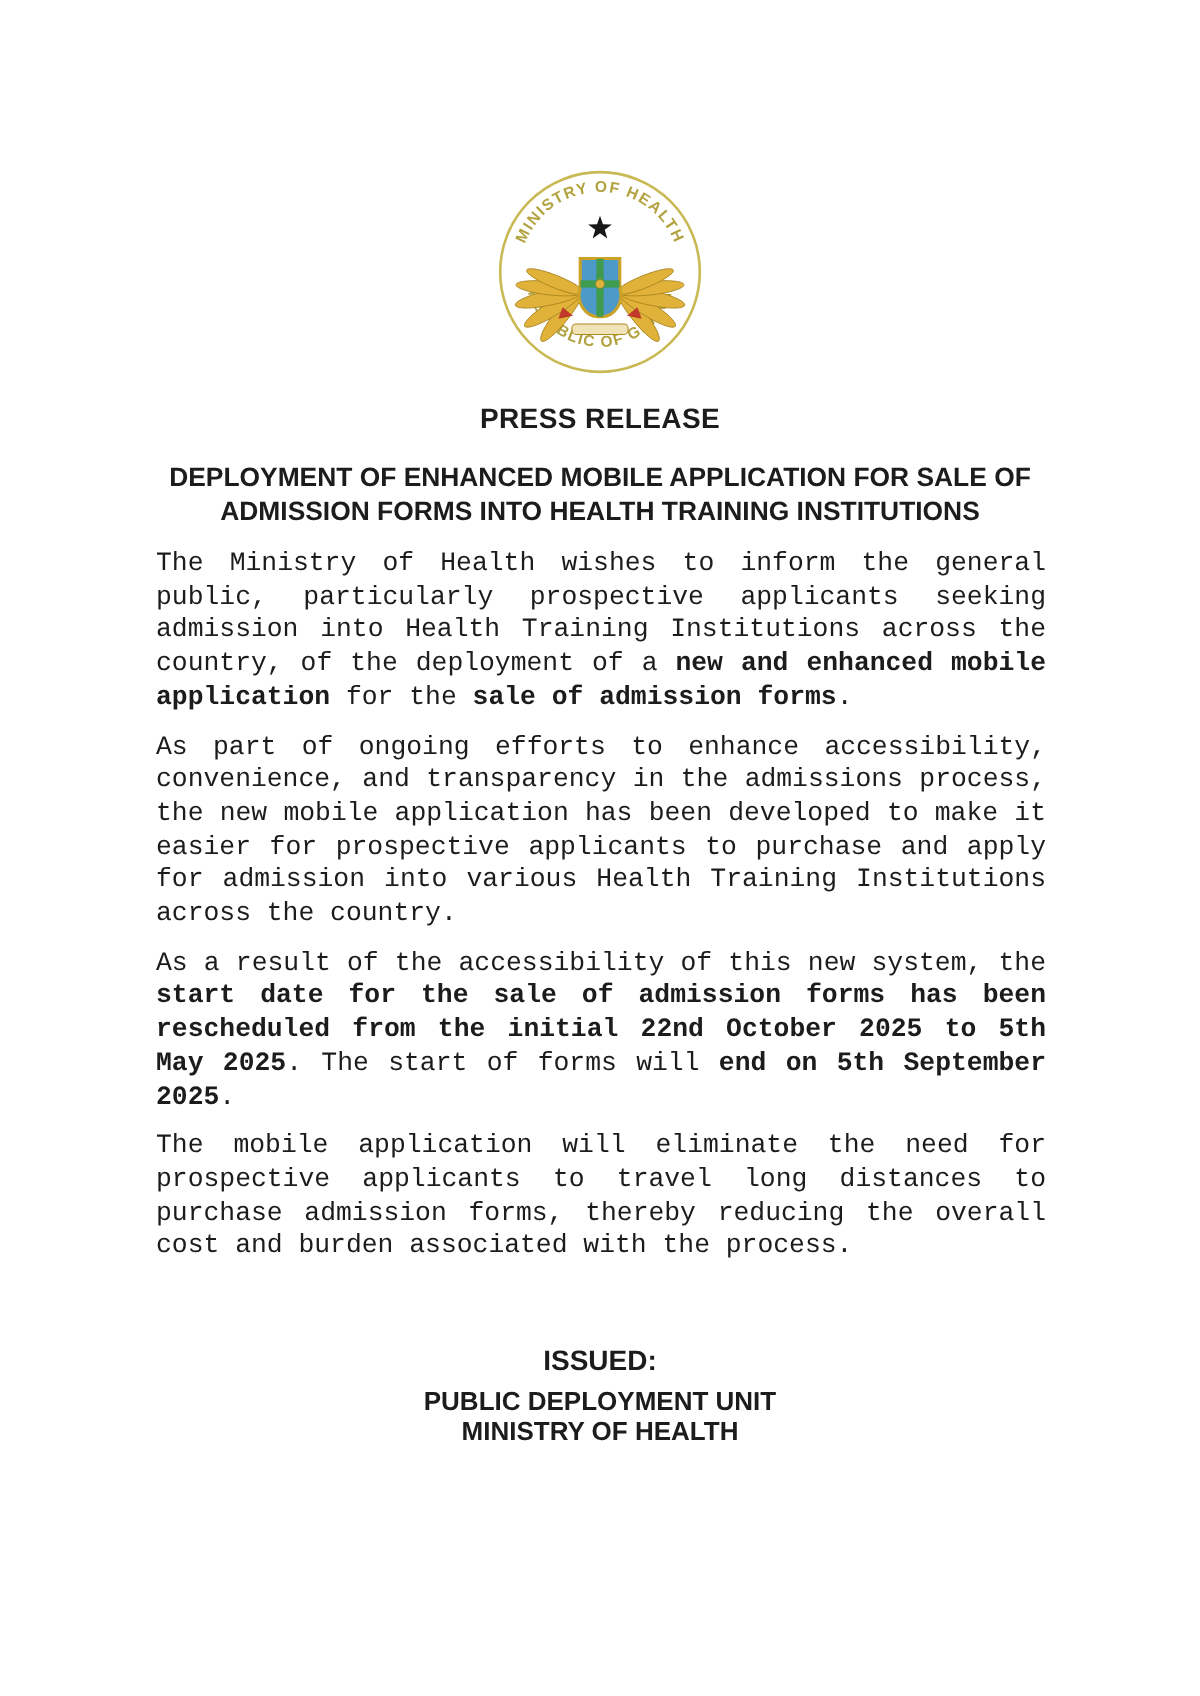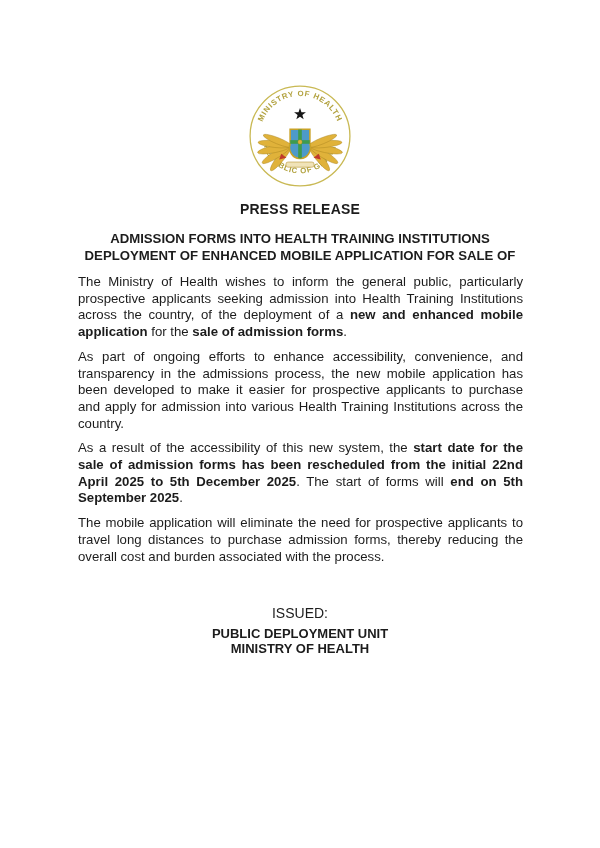--- a/index.html
+++ b/index.html
@@ -40,28 +40,28 @@
     font-size: 13.2px;
     line-height: 16.5px;
   }
   .body-copy {
     margin: 10px auto 0 auto;
     padding: 0 77px 0 78px;
     font-size: 13.2px;
     line-height: 16.7px;
     text-align: justify;
   }
-  .body-copy p { margin: 0 0 8px 0; }
+  .body-copy p { margin: 0 0 8px 0; font-family: Liberation Mono, monospace; }
   .body-copy b { font-weight: bold; }
   .footer-block {
     margin-top: 40px;
     text-align: center;
   }
   .issued-label {
-    font-weight: normal;
+    font-weight: bold;
     font-size: 14px;
     margin-bottom: 5px;
   }
   .issuer-line {
     font-weight: bold;
     font-size: 13px;
     line-height: 15px;
   }
 </style>
 </head>
@@ -117,28 +117,28 @@
       </g>
       <circle cx="100" cy="111.5" r="4.2" stroke="#a8831e" stroke-width="0.6" fill="#e0b23a"></circle>
 
       <rect x="73" y="150" width="54" height="10" rx="4" stroke="#b08a20" stroke-width="1" fill="#f0e3b8"></rect>
     </svg>
   </div>
 
   <div class="press-release">PRESS RELEASE</div>
 
   <div class="doc-title">
+    <div>DEPLOYMENT OF ENHANCED MOBILE APPLICATION FOR SALE OF</div>
     <div>ADMISSION FORMS INTO HEALTH TRAINING INSTITUTIONS</div>
-    <div>DEPLOYMENT OF ENHANCED MOBILE APPLICATION FOR SALE OF</div>
   </div>
 
   <div class="body-copy">
       <p><span>The Ministry of Health wishes to inform the general public, particularly prospective applicants seeking admission into Health Training Institutions across the country, of the deployment of a </span><b>new and enhanced mobile application</b><span> for the </span><b>sale of admission forms</b><span>.</span></p>
       <p><span>As part of ongoing efforts to enhance accessibility, convenience, and transparency in the admissions process, the new mobile application has been developed to make it easier for prospective applicants to purchase and apply for admission into various Health Training Institutions across the country.</span></p>
-      <p><span>As a result of the accessibility of this new system, the </span><b>start date for the sale of admission forms has been rescheduled from the initial 22nd April 2025 to 5th December 2025</b><span>. The start of forms will </span><b>end on 5th September 2025</b><span>.</span></p>
+      <p><span>As a result of the accessibility of this new system, the </span><b>start date for the sale of admission forms has been rescheduled from the initial 22nd October 2025 to 5th May 2025</b><span>. The start of forms will </span><b>end on 5th September 2025</b><span>.</span></p>
       <p><span>The mobile application will eliminate the need for prospective applicants to travel long distances to purchase admission forms, thereby reducing the overall cost and burden associated with the process.</span></p>
     </div>
 
   <div class="footer-block">
     <div class="issued-label">ISSUED:</div>
     <div class="issuer-line">PUBLIC DEPLOYMENT UNIT</div>
     <div class="issuer-line">MINISTRY OF HEALTH</div>
   </div>
 
 </div>

